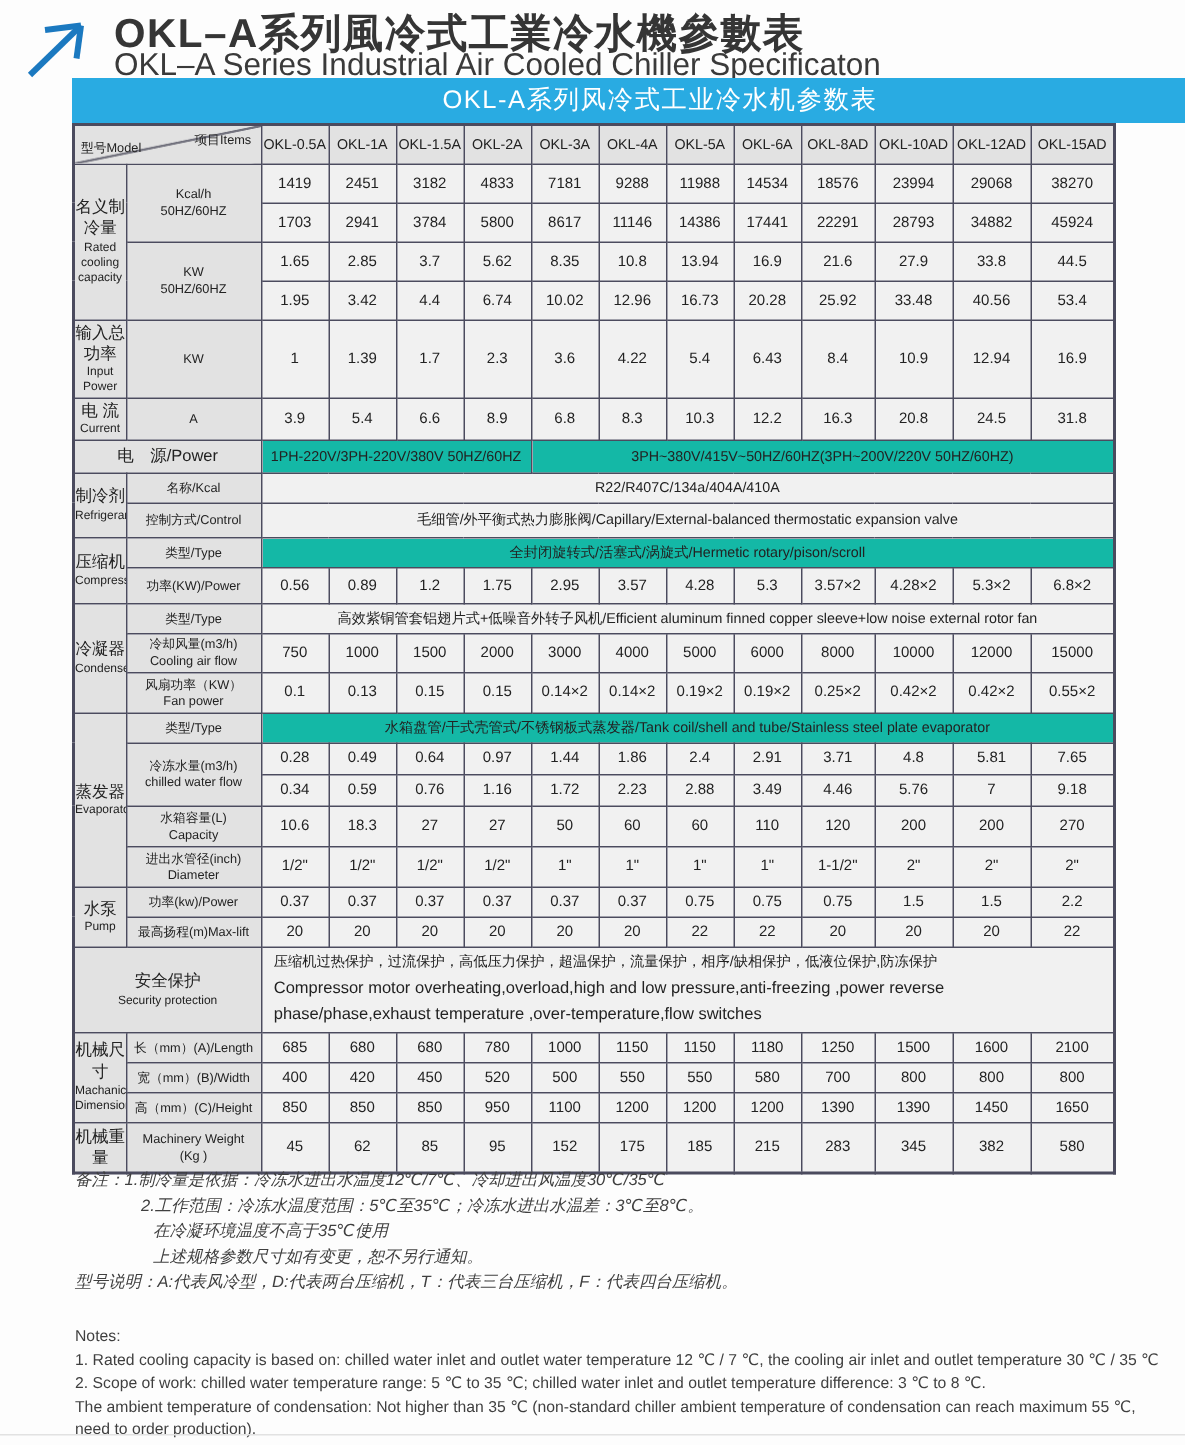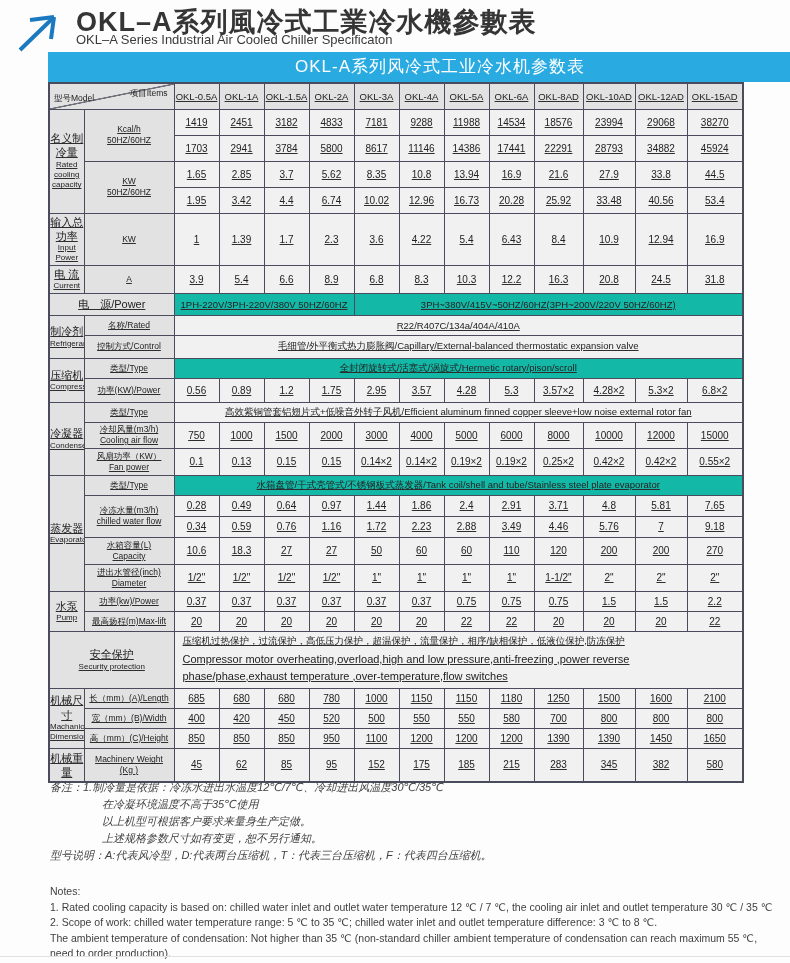--- a/index.html
+++ b/index.html
@@ -2,26 +2,26 @@
 <html><head>
 <meta charset="utf-8">
 <style>
   * { margin:0; padding:0; box-sizing:border-box; }
   html,body { width:790px; background:#fdfdfd; font-family:"Liberation Sans","DejaVu Sans",sans-serif; color:#2e2e2e; }
   body { position:relative; height:963px; overflow:hidden; }
 
   
   .logo { position:absolute; left:12px; top:8px; width:50px; height:48px; }
   .title-cn { position:absolute; left:76px; top:4px; font-size:27px; font-weight:bold; color:#353535; letter-spacing:1px; }
-  .title-en { position:absolute; left:76px; top:32px; font-size:13px; color:#3a3a3a; }
+  .title-en { position:absolute; left:76px; top:32px; font-size:21px; color:#3a3a3a; }
 
   
   .table-wrap { position:absolute; left:48px; top:52px; width:784px; }
   .caption { height:30px; line-height:30px; background:#29abe2; color:#ffffff; text-align:center; font-size:17px; letter-spacing:1px; }
-  table { width:694px; border-collapse:collapse; table-layout:fixed;text-decoration:underline; }
+  table { width:694px; border-collapse:collapse; table-layout:fixed; }
   td { border:1px solid #4b4b5e; text-align:center; vertical-align:middle; font-size:10px; color:#222; padding:1px 1px; overflow:hidden; background:#f1f1f1; }
   table { border:2px solid #4b4b5e; }
 
   td.lbl  { background:#e2e2e2; font-size:8px;  line-height:1.3; padding:1px 0; }
   td.lbl .cn { font-size:11px; }
   td.item { background:#e2e2e2; font-size:8.5px; line-height:1.25; }
   td.model { background:#e2e2e2; font-size:9.5px; font-weight:normal; }
   td.span-gray  { background:#14b8a6; font-size:9.5px; }
   td.span-white { background:#f1f1f1; font-size:9.5px; }
   td.val { background:#f1f1f1; font-size:10px; }
@@ -213,21 +213,21 @@
         </td>
         <td class="span-gray" colspan="4">1PH-220V/3PH-220V/380V 50HZ/60HZ</td>
         <td class="span-gray" colspan="8">3PH~380V/415V~50HZ/60HZ(3PH~200V/220V  50HZ/60HZ)</td>
       </tr>
 
       <tr class="r20">
         <td class="lbl" rowspan="2">
           <div class="cn">制冷剂</div>
           <div class="en">Refrigerant</div>
         </td>
-        <td class="item">名称/Rated</td>
+        <td class="item">名称/Kcal</td>
         <td class="span-white" colspan="12">R22/R407C/134a/404A/410A</td>
       </tr>
       <tr class="r23">
         <td class="item">控制方式/Control</td>
         <td class="span-white" colspan="12">毛细管/外平衡式热力膨胀阀/Capillary/External-balanced thermostatic expansion valve</td>
       </tr>
 
       <tr class="r20">
         <td class="lbl" rowspan="2">
           <div class="cn">压缩机</div>
@@ -490,22 +490,22 @@
           <td class="val">345</td>
           <td class="val">382</td>
           <td class="val">580</td>
       </tr>
     </tbody>
   </table>
 </div>
 
 <div class="notes-cn">
   <div>备注：1.制冷量是依据：冷冻水进出水温度12℃/7℃、冷却进出风温度30℃/35℃</div>
+  <div class="ind-a">2.工作范围：冷冻水温度范围：5℃至35℃；冷冻水进出水温差：3℃至8℃。</div>
   <div class="ind-b">在冷凝环境温度不高于35℃使用</div>
-  <div class="ind-b">以上机型可根据客户要求来量身生产定做。</div>
   <div class="ind-b">上述规格参数尺寸如有变更，恕不另行通知。</div>
   <div>型号说明：A:代表风冷型，D:代表两台压缩机，T：代表三台压缩机，F：代表四台压缩机。</div>
 </div>
 <div class="notes-en">
   <div>Notes:</div>
   <div>1. Rated cooling capacity is based on: chilled water inlet and outlet water temperature 12 ℃ / 7 ℃, the cooling air inlet and outlet temperature 30 ℃ / 35 ℃</div>
   <div>2. Scope of work: chilled water temperature range: 5 ℃ to 35 ℃; chilled water inlet and outlet temperature difference: 3 ℃ to 8 ℃.</div>
   <div>The ambient temperature of condensation: Not higher than 35 ℃ (non-standard chiller ambient temperature of condensation can reach maximum 55 ℃, need to order production).</div>
   <div class="ind-c">These models above can be customized according to customers’   requirements.</div>
 

